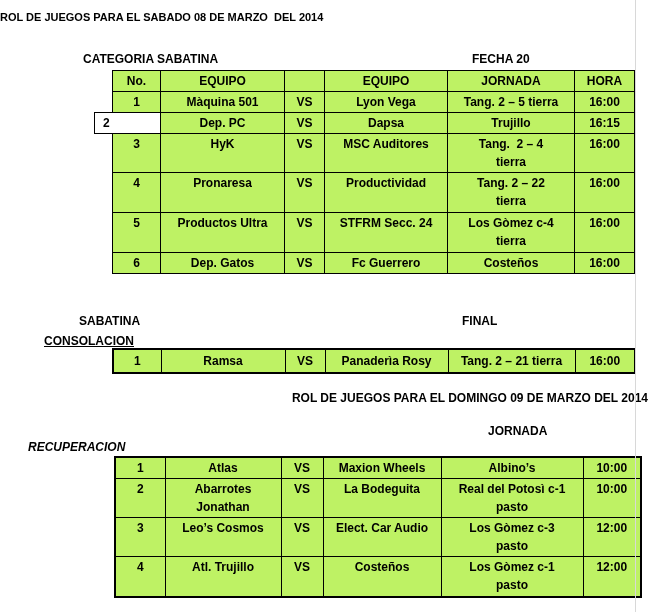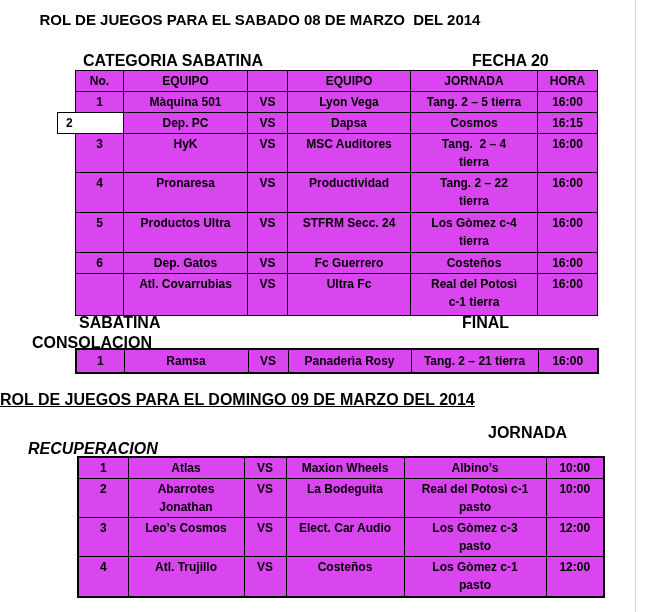--- a/index.html
+++ b/index.html
@@ -1,24 +1,24 @@
 <!DOCTYPE html>
 <html><head>
 <meta charset="utf-8">
 <style>
   html,body{margin:0;padding:0;background:#fff;}
   #page{
     position:relative;width:648px;height:612px;background:#ffffff;overflow:hidden;
     font-family:"Liberation Sans",sans-serif;font-weight:bold;color:#000;
   }
   .abs{position:absolute;white-space:pre;}
-  .doc-title{width:520px;text-align:center;font-size:15px;}
-  .doc-title-2{width:648px;text-align:left;font-size:16px;text-decoration:underline;}
-  .label{font-size:16px;}
-  table.sched{border-collapse:collapse;table-layout:fixed;background:#d946ef;}
+  .doc-title{width:520px;font-size:11px;}
+  .doc-title-2{width:648px;text-align:right;font-size:12px;}
+  .label{font-size:12px;}
+  table.sched{border-collapse:collapse;table-layout:fixed;background:#bef264;margin-left:37px;}
   table.sched td{
     border:1px solid #000;text-align:center;vertical-align:top;
     font-size:12px;line-height:18px;padding:1px 2px;white-space:pre-wrap;
     overflow:visible;
   }
   table.t1{position:absolute;left:75px;top:70px;}
   table.ct{position:absolute;left:75px;top:348px;border:2px solid #000;}
   table.ct td{line-height:20px;}
   table.t2{position:absolute;left:77px;top:456px;border:2px solid #000;}
   td.rel{position:relative;padding:0;}
@@ -63,21 +63,21 @@
       <td>VS</td>
       <td>Lyon Vega</td>
       <td>Tang. 2 – 5 tierra</td>
       <td>16:00</td>
     </tr>
     <tr style="height:20px">
       <td class="rel"><span class="shift2">2</span></td>
       <td>Dep. PC</td>
       <td>VS</td>
       <td>Dapsa</td>
-      <td>Cosmos</td>
+      <td>Trujillo</td>
       <td>16:15</td>
     </tr>
     <tr style="height:38px">
       <td>3</td>
       <td>HyK</td>
       <td>VS</td>
       <td>MSC Auditores</td>
       <td>Tang.  2 – 4<br>tierra</td>
       <td>16:00</td>
     </tr>
@@ -98,34 +98,26 @@
       <td>16:00</td>
     </tr>
     <tr style="height:20px">
       <td>6</td>
       <td>Dep. Gatos</td>
       <td>VS</td>
       <td>Fc Guerrero</td>
       <td>Costeños</td>
       <td>16:00</td>
     </tr>
-    <tr style="height:42px">
-      <td></td>
-      <td>Atl. Covarrubias</td>
-      <td>VS</td>
-      <td>Ultra Fc</td>
-      <td>Real del Potosì<br>c-1 tierra</td>
-      <td>16:00</td>
-    </tr>
   </tbody>
     </table>
 
   <div class="abs label" style="left:79px;top:314px;">SABATINA</div>
   <div class="abs label" style="left:462px;top:314px;">FINAL</div>
-  <div class="abs label" style="left:32px;top:334px;">CONSOLACION</div>
+  <div class="abs label" style="left:44px;top:334px;text-decoration:underline;">CONSOLACION</div>
 
   <table class="sched ct">
     <colgroup>
         <col style="width:48px">
         <col style="width:124px">
         <col style="width:40px">
         <col style="width:123px">
         <col style="width:127px">
         <col style="width:60px">
       </colgroup>

